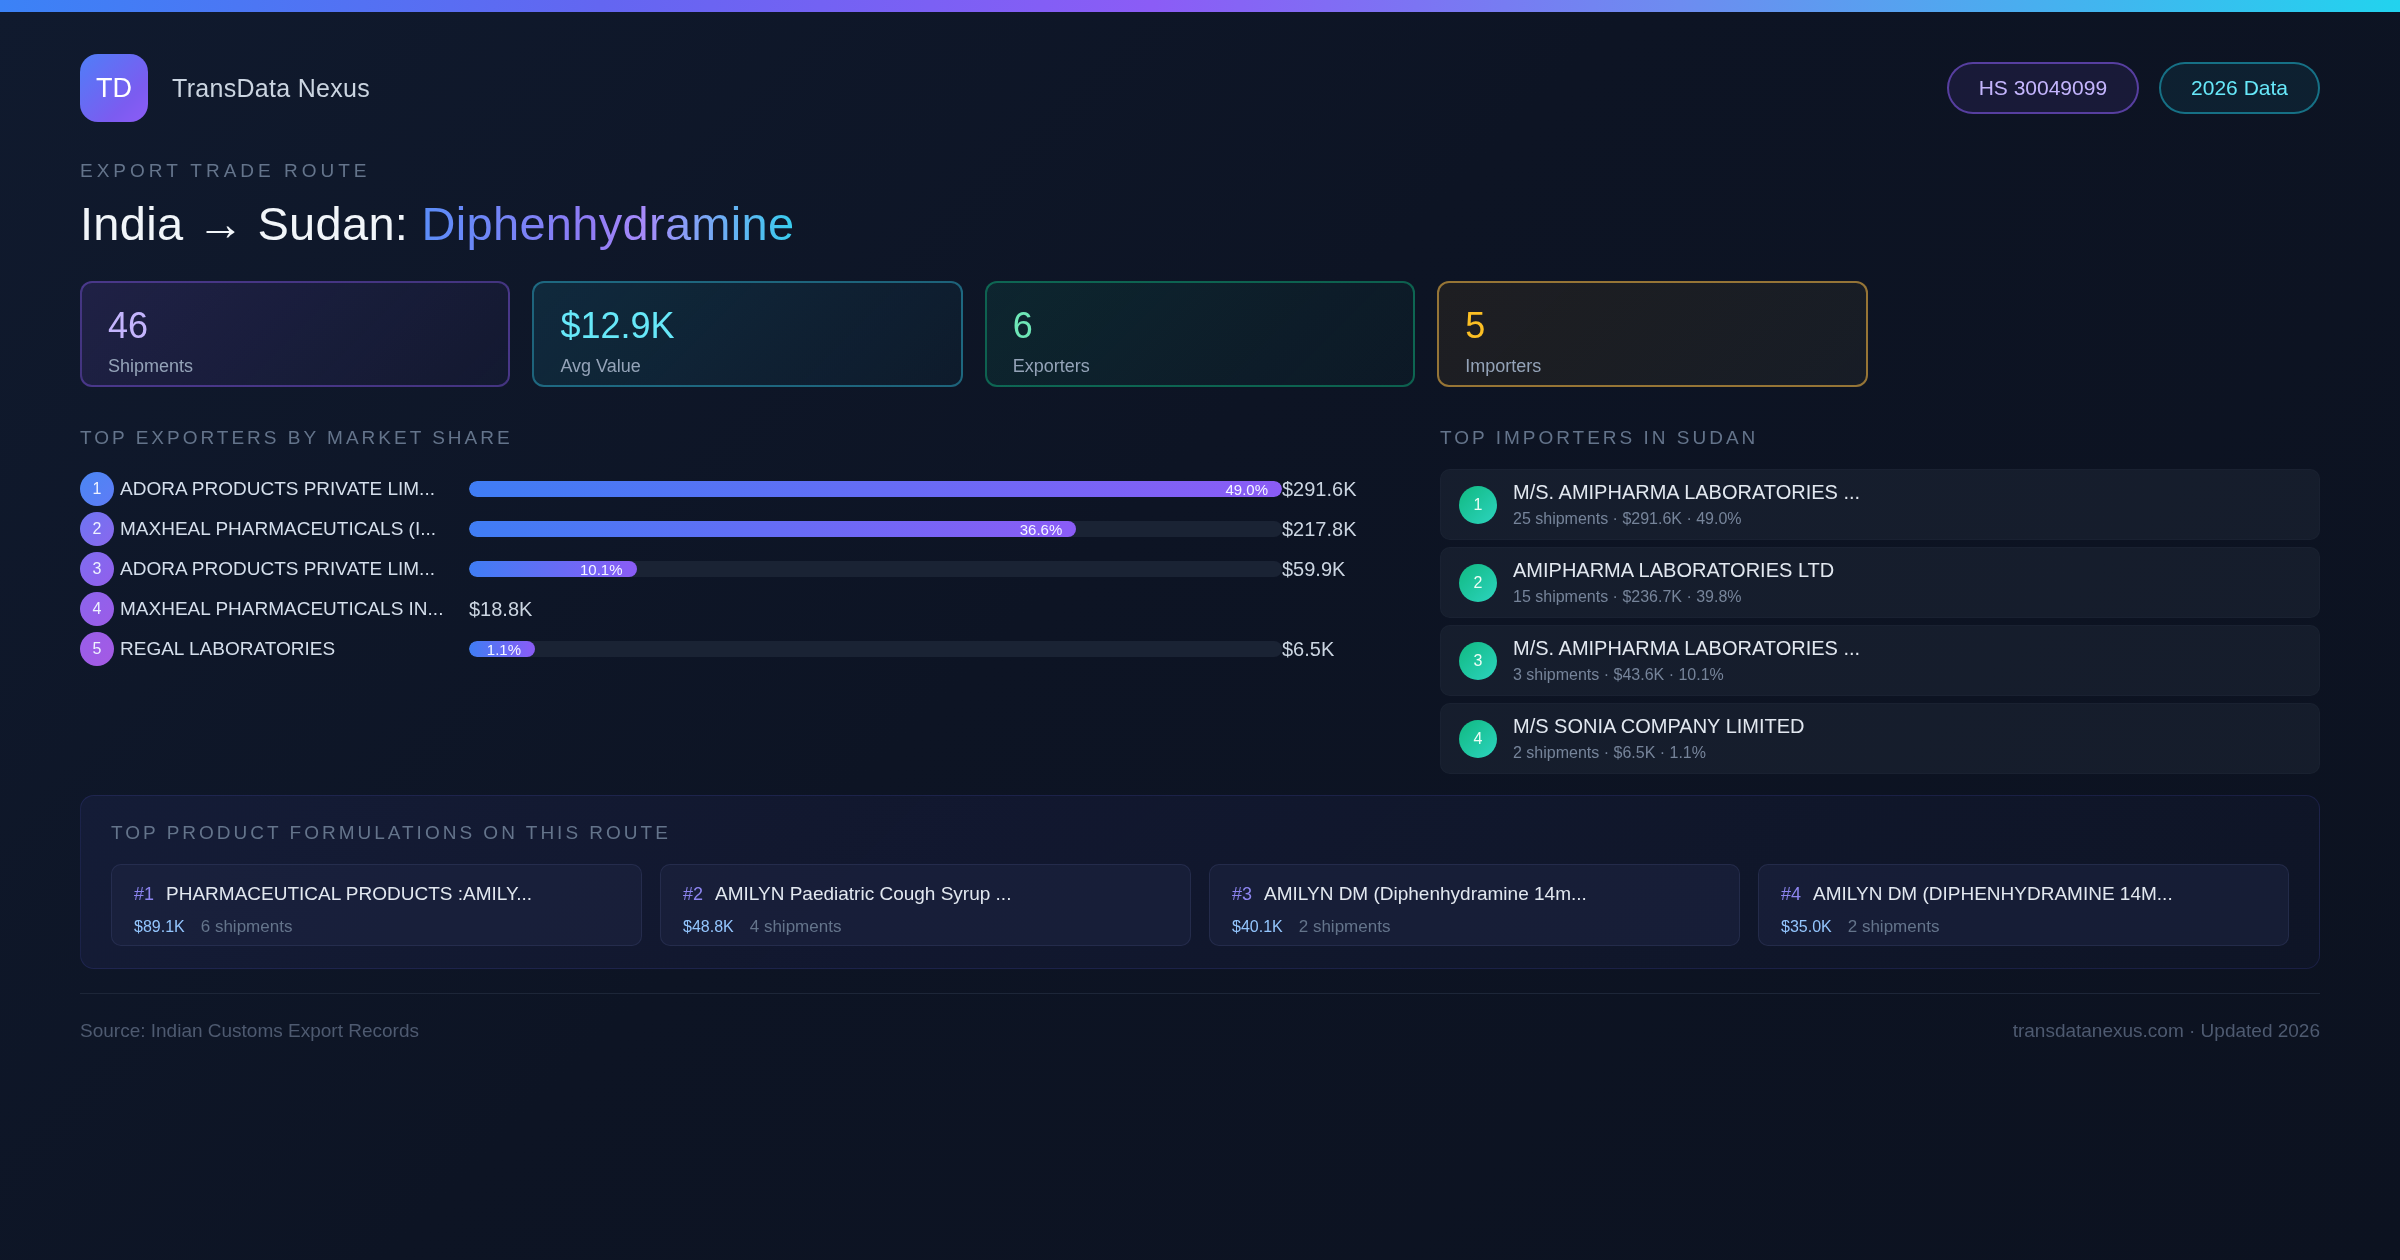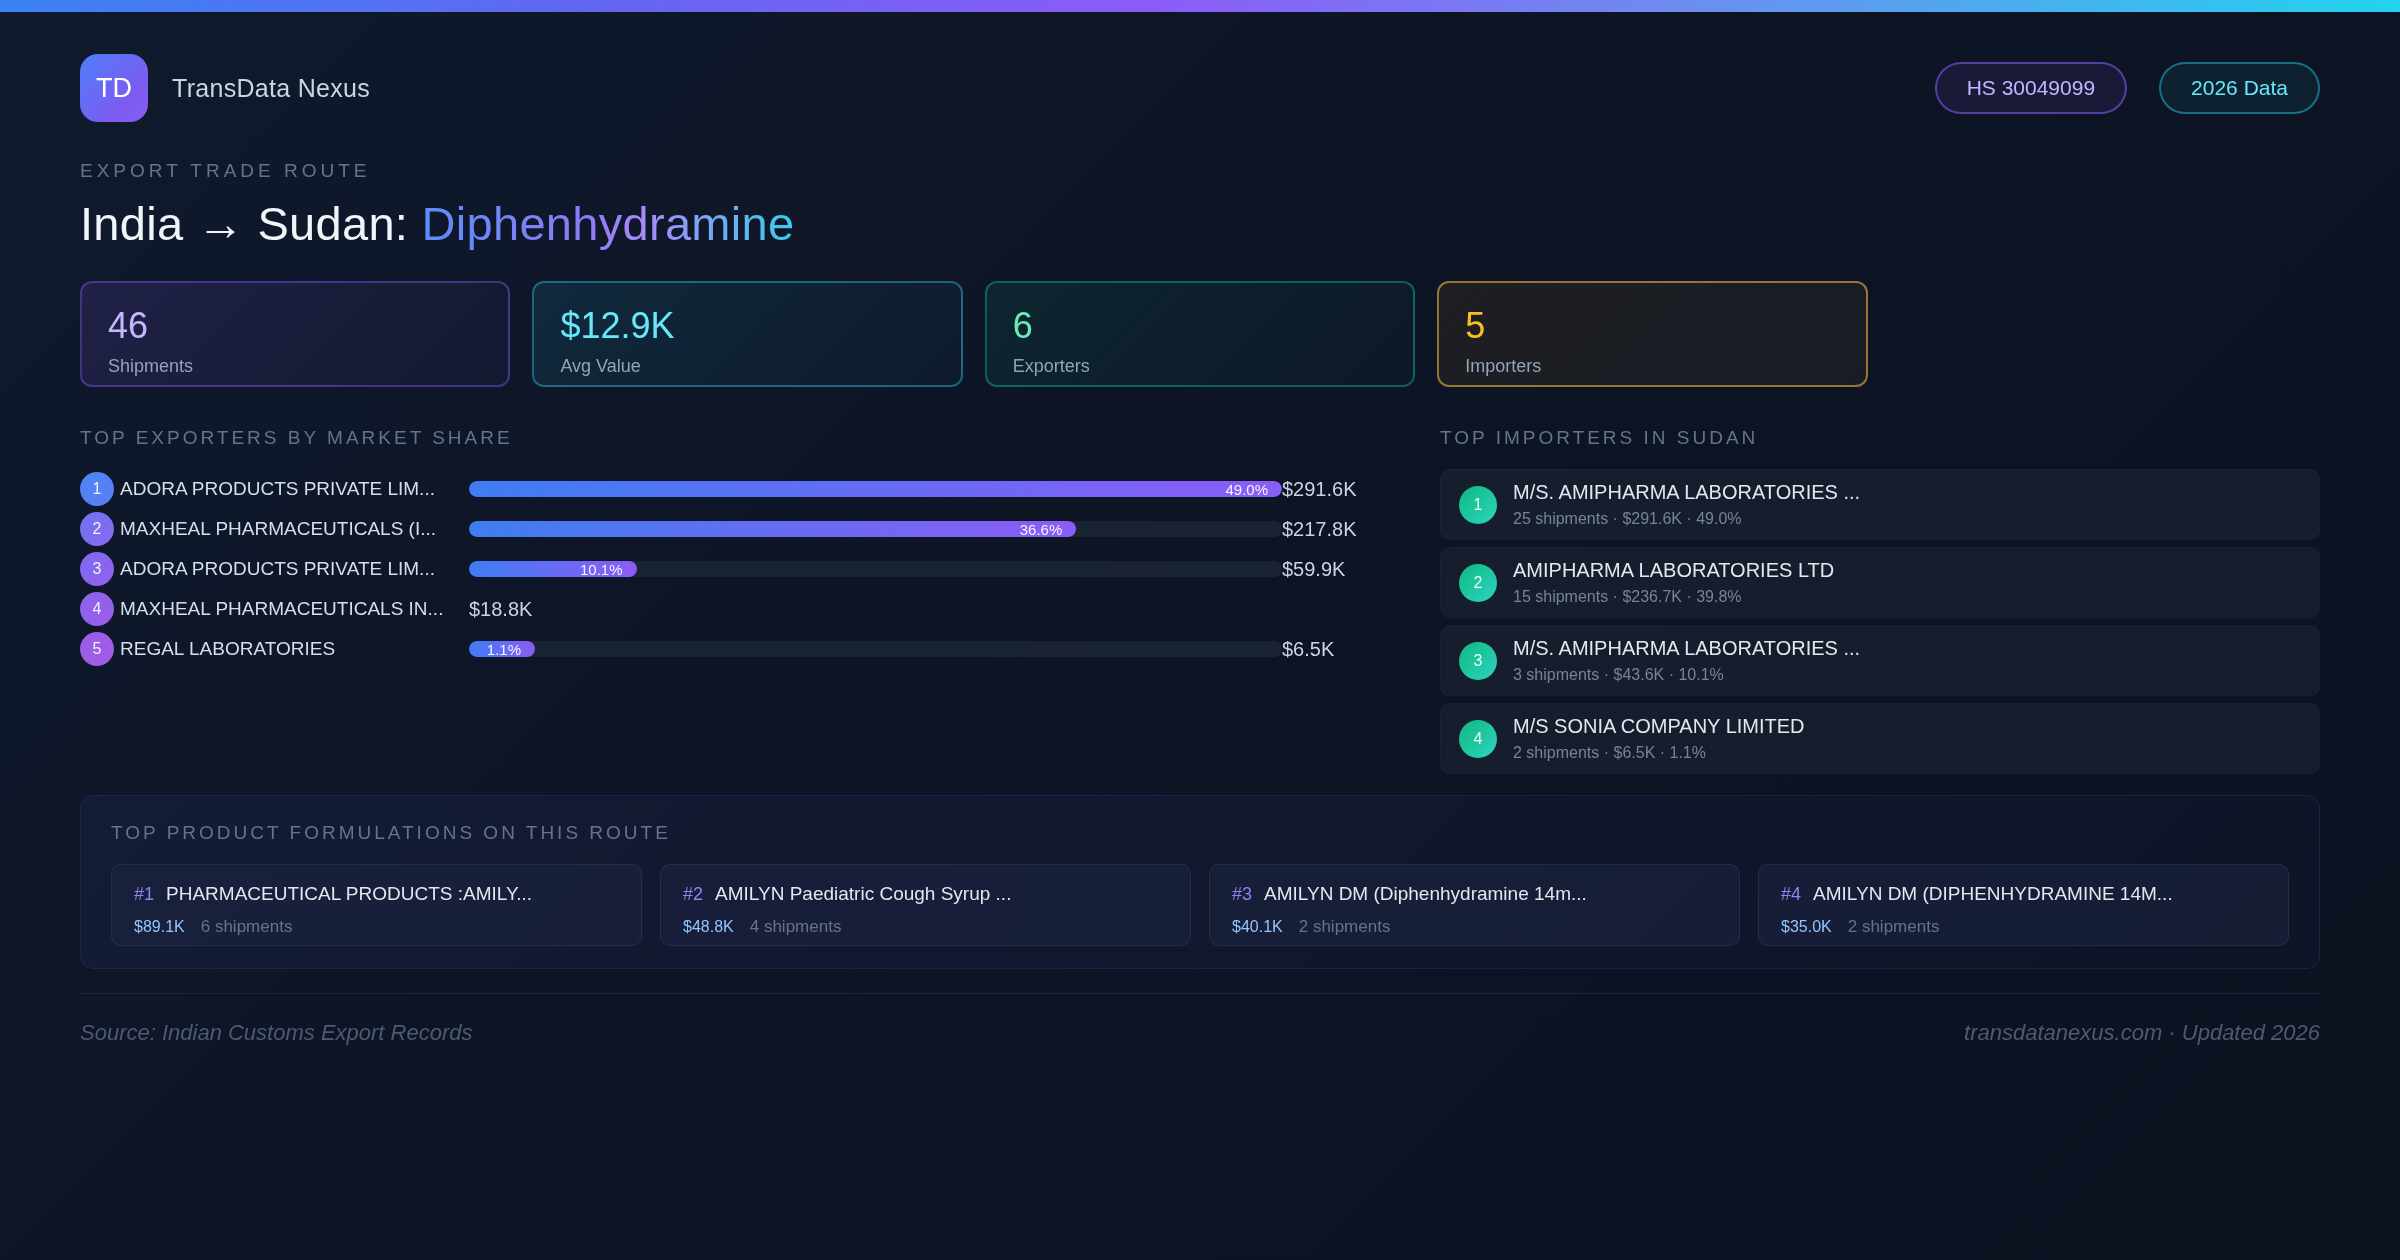--- a/index.html
+++ b/index.html
@@ -15,21 +15,21 @@
   
   .header { margin-top:42px; display:flex; align-items:center; justify-content:space-between; }
   .brandbox { display:flex; align-items:center; gap:24px; }
   .logo {
     width:68px; height:68px; border-radius:18px;
     background:linear-gradient(135deg,#4f7ef8 0%,#7b5cf0 70%,#8d5cf6 100%);
     display:flex; align-items:center; justify-content:center;
     color:#fff; font-size:27px; font-weight:500;
   }
   .brand { font-size:25px; color:#cbd5e1; letter-spacing:.3px; }
-  .badges { display:flex; gap:32px;justify-content:flex-end; }
+  .badges { display:flex; gap:20px;justify-content:flex-end; }
   .badge { font-size:21px; padding:12px 30px; border-radius:999px; }
   .badge.hs { color:#c4b5fd; border:2px solid rgba(139,92,246,.55); background:rgba(139,92,246,.10); }
   .badge.yr { color:#67e8f9; border:2px solid rgba(34,211,238,.45); background:rgba(34,211,238,.07); }
 
   
   .eyebrow { margin-top:38px; font-size:19px; letter-spacing:4px; color:#64748b; }
   .title { margin-top:14px; font-size:47px; font-weight:500; color:#f1f5f9; letter-spacing:.3px; }
   .title .drug {
     background:linear-gradient(90deg,#5b8df8 0%,#8f7bf5 45%,#a78bfa 60%,#38cdee 100%);
     -webkit-background-clip:text; background-clip:text; color:transparent;
@@ -103,21 +103,21 @@
   .prod-top { display:flex; align-items:baseline; gap:12px; white-space:nowrap; overflow:hidden; }
   .prod-rank { font-size:18px; color:#8d85f0; }
   .prod-name { font-size:19px; color:#e2e8f0; }
   .prod-meta { margin-top:12px; display:flex; gap:16px; align-items:baseline; }
   .prod-val { font-size:16px; color:#93c5fd; }
   .prod-ship { font-size:17px; color:#64748b; }
 
   
   .footer {
     margin-top:24px; border-top:1px solid #1d2638; padding-top:26px;
-    display:flex; justify-content:space-between; font-size:22px; color:#4e5a70;font-style:italic;
+    display:flex; justify-content:space-between; font-size:19px; color:#4e5a70;
   }
 </style>
 </head>
 <body>
 
 <div class="topbar"></div>
 
 <div class="wrap">
 
   <div class="header">

